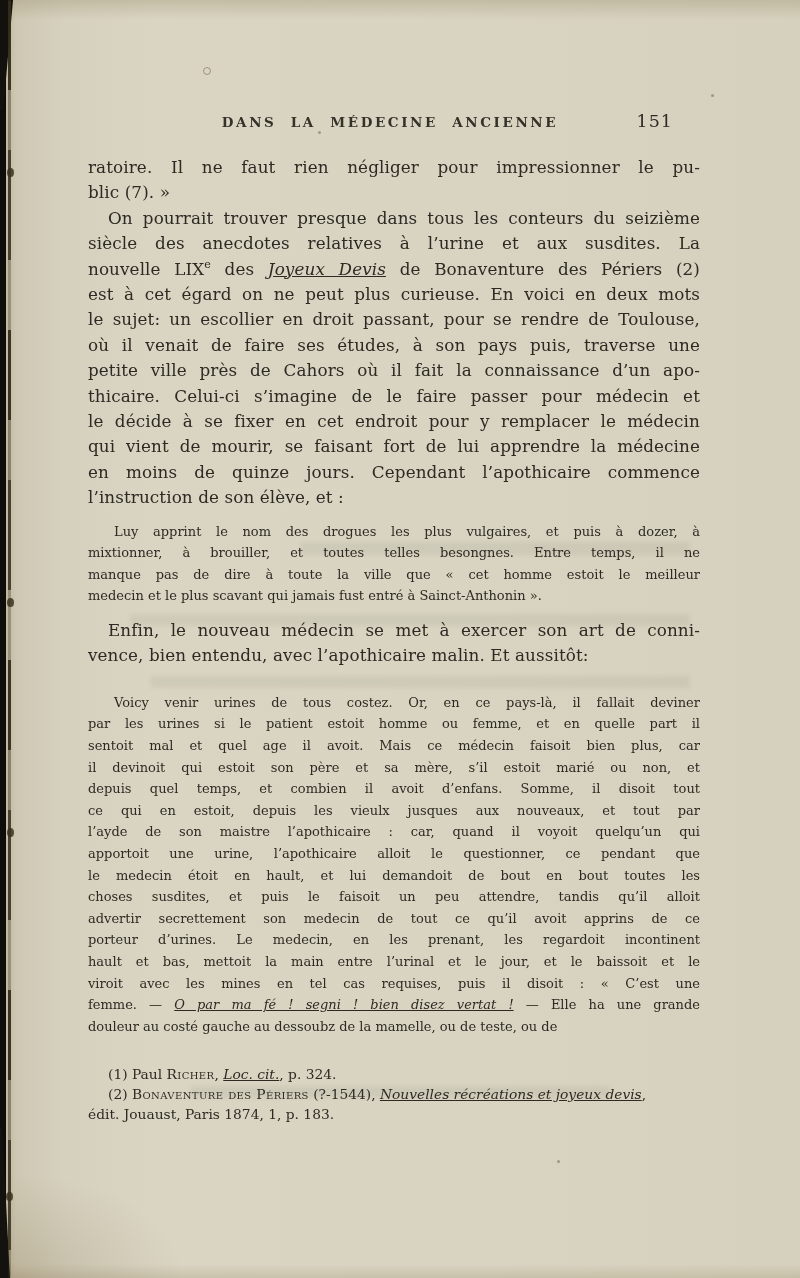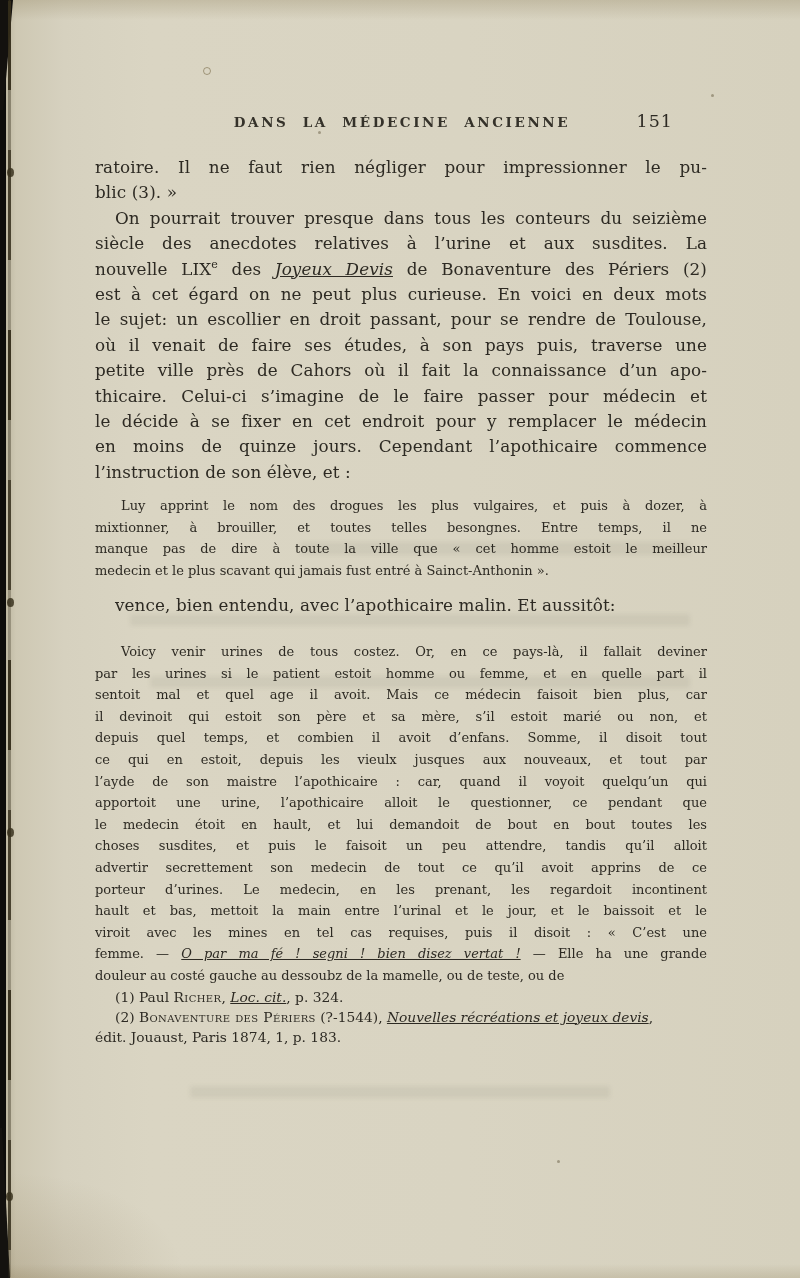--- a/index.html
+++ b/index.html
@@ -42,39 +42,39 @@
     border-radius:2px;
   }
   .knot{position:absolute;width:7px;height:9px;border-radius:50%;background:rgba(58,50,30,.85);}
   .speck{position:absolute;border-radius:50%;}
   .speck.ring{width:6px;height:6px;border:1px solid rgba(112,96,60,.55);background:transparent;}
   .speck.dot{width:3px;height:3px;background:rgba(92,80,54,.45);}
   .smudge{position:absolute;background:rgba(122,116,94,.10);filter:blur(2px);border-radius:3px;}
 
   .running-header{position:absolute;left:95px;top:114px;width:612px;height:24px;}
   .header-title{
-    position:absolute;left:16px;width:582px;text-align:center;
+    position:absolute;left:4px;width:582px;text-align:center;
     font-size:13.5px;font-weight:bold;letter-spacing:2.6px;word-spacing:7px;
     color:#35322a;
   }
   .page-number{
     position:absolute;right:34px;top:-3px;
     font-size:17.5px;letter-spacing:1px;color:#2d2a23;
   }
 
-  .content{position:absolute;left:95px;top:155px;width:612px;}
+  .content{position:absolute;left:88px;top:155px;width:612px;}
   .line{text-align:justify;text-align-last:justify;}
   .line.last{text-align-last:left;}
   .para{font-size:16.8px;line-height:25.4px;letter-spacing:.1px;}
   .para:not(.noindent) .line:first-child{text-indent:20px;}
   .quote{font-size:13px;line-height:21.6px;margin-top:10px;}
   .quote .line:first-child{text-indent:26px;}
   .quote + .para{margin-top:11px;}
   .quote.q2{margin-top:23px;}
-  .footnotes{font-size:13.8px;line-height:20px;}
+  .footnotes{font-size:13.8px;line-height:20px;margin-top:27px;}
   .footnotes .line{text-align:left;text-align-last:left;}
   .footnotes .line:nth-child(-n+2){text-indent:20px;}
   sup{font-size:66%;vertical-align:super;line-height:0;}
   .sc{font-variant:small-caps;letter-spacing:.4px;}
   i{font-style:italic;text-decoration:underline;}
 </style>
 </head>
 <body>
 
 <div class="page">
@@ -97,42 +97,44 @@
   <div class="smudge" style="left:190px;top:1086px;width:420px;height:12px;"></div>
 
   <div class="running-header">
     <div class="header-title">DANS LA MÉDECINE ANCIENNE</div>
     <div class="page-number">151</div>
   </div>
 
   <div class="content">
     <div class="para noindent">
         <div class="line">ratoire. Il ne faut rien négliger pour impressionner le pu-</div>
-        <div class="line last">blic (3). »</div>
+        <div class="line last">blic (7). »</div>
       </div>
     <div class="para">
         <div class="line">On pourrait trouver presque dans tous les conteurs du seizième</div>
         <div class="line">siècle des anecdotes relatives à l’urine et aux susdites. La</div>
         <div class="line">nouvelle LIX<sup>e</sup> des <i>Joyeux Devis</i> de Bonaventure des Périers (2)</div>
         <div class="line">est à cet égard on ne peut plus curieuse. En voici en deux mots</div>
         <div class="line">le sujet: un escollier en droit passant, pour se rendre de Toulouse,</div>
         <div class="line">où il venait de faire ses études, à son pays puis, traverse une</div>
         <div class="line">petite ville près de Cahors où il fait la connaissance d’un apo-</div>
         <div class="line">thicaire. Celui-ci s’imagine de le faire passer pour médecin et</div>
         <div class="line">le décide à se fixer en cet endroit pour y remplacer le médecin</div>
+        <div class="line">qui vient de mourir, se faisant fort de lui apprendre la médecine</div>
         <div class="line">en moins de quinze jours. Cependant l’apothicaire commence</div>
         <div class="line last">l’instruction de son élève, et :</div>
       </div>
     <div class="quote">
         <div class="line">Luy apprint le nom des drogues les plus vulgaires, et puis à dozer, à</div>
         <div class="line">mixtionner, à brouiller, et toutes telles besongnes. Entre temps, il ne</div>
         <div class="line">manque pas de dire à toute la ville que « cet homme estoit le meilleur</div>
         <div class="line last">medecin et le plus scavant qui jamais fust entré à Sainct-Anthonin ».</div>
       </div>
     <div class="para">
+        <div class="line">Enfin, le nouveau médecin se met à exercer son art de conni-</div>
         <div class="line last">vence, bien entendu, avec l’apothicaire malin. Et aussitôt:</div>
       </div>
     <div class="quote q2">
         <div class="line">Voicy venir urines de tous costez. Or, en ce pays-là, il fallait deviner</div>
         <div class="line">par les urines si le patient estoit homme ou femme, et en quelle part il</div>
         <div class="line">sentoit mal et quel age il avoit. Mais ce médecin faisoit bien plus, car</div>
         <div class="line">il devinoit qui estoit son père et sa mère, s’il estoit marié ou non, et</div>
         <div class="line">depuis quel temps, et combien il avoit d’enfans. Somme, il disoit tout</div>
         <div class="line">ce qui en estoit, depuis les vieulx jusques aux nouveaux, et tout par</div>
         <div class="line">l’ayde de son maistre l’apothicaire : car, quand il voyoit quelqu’un qui</div>

